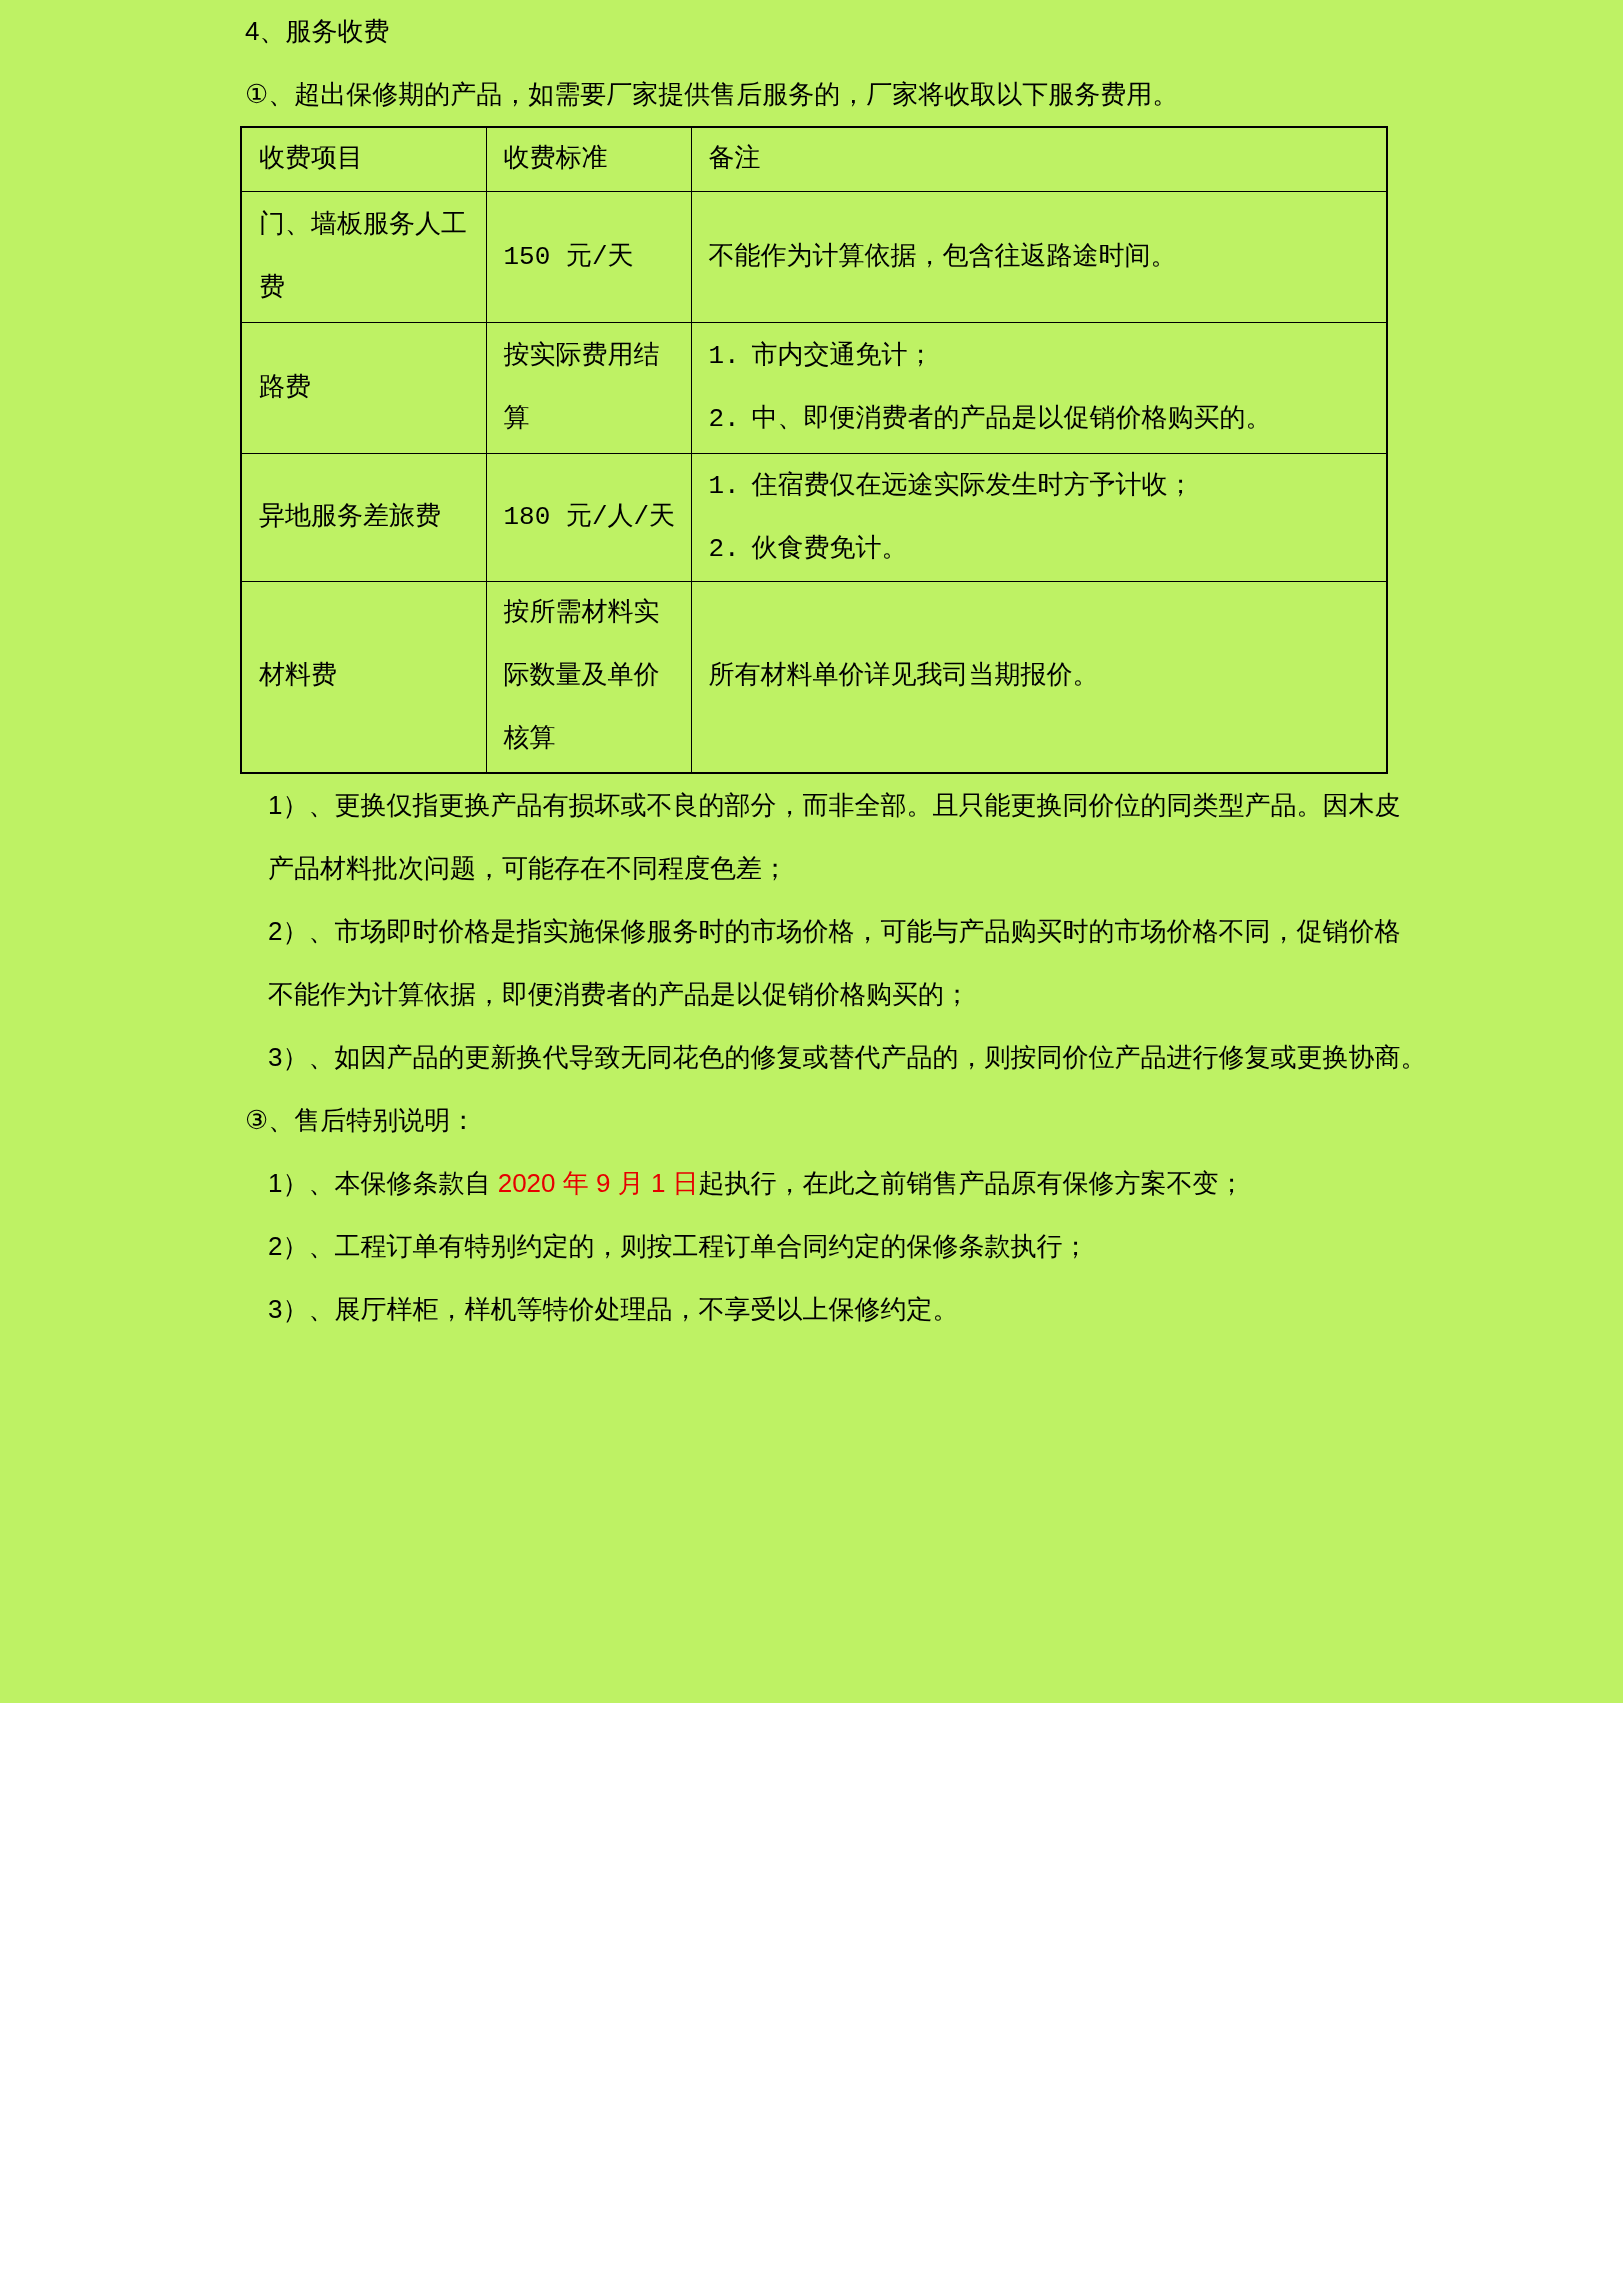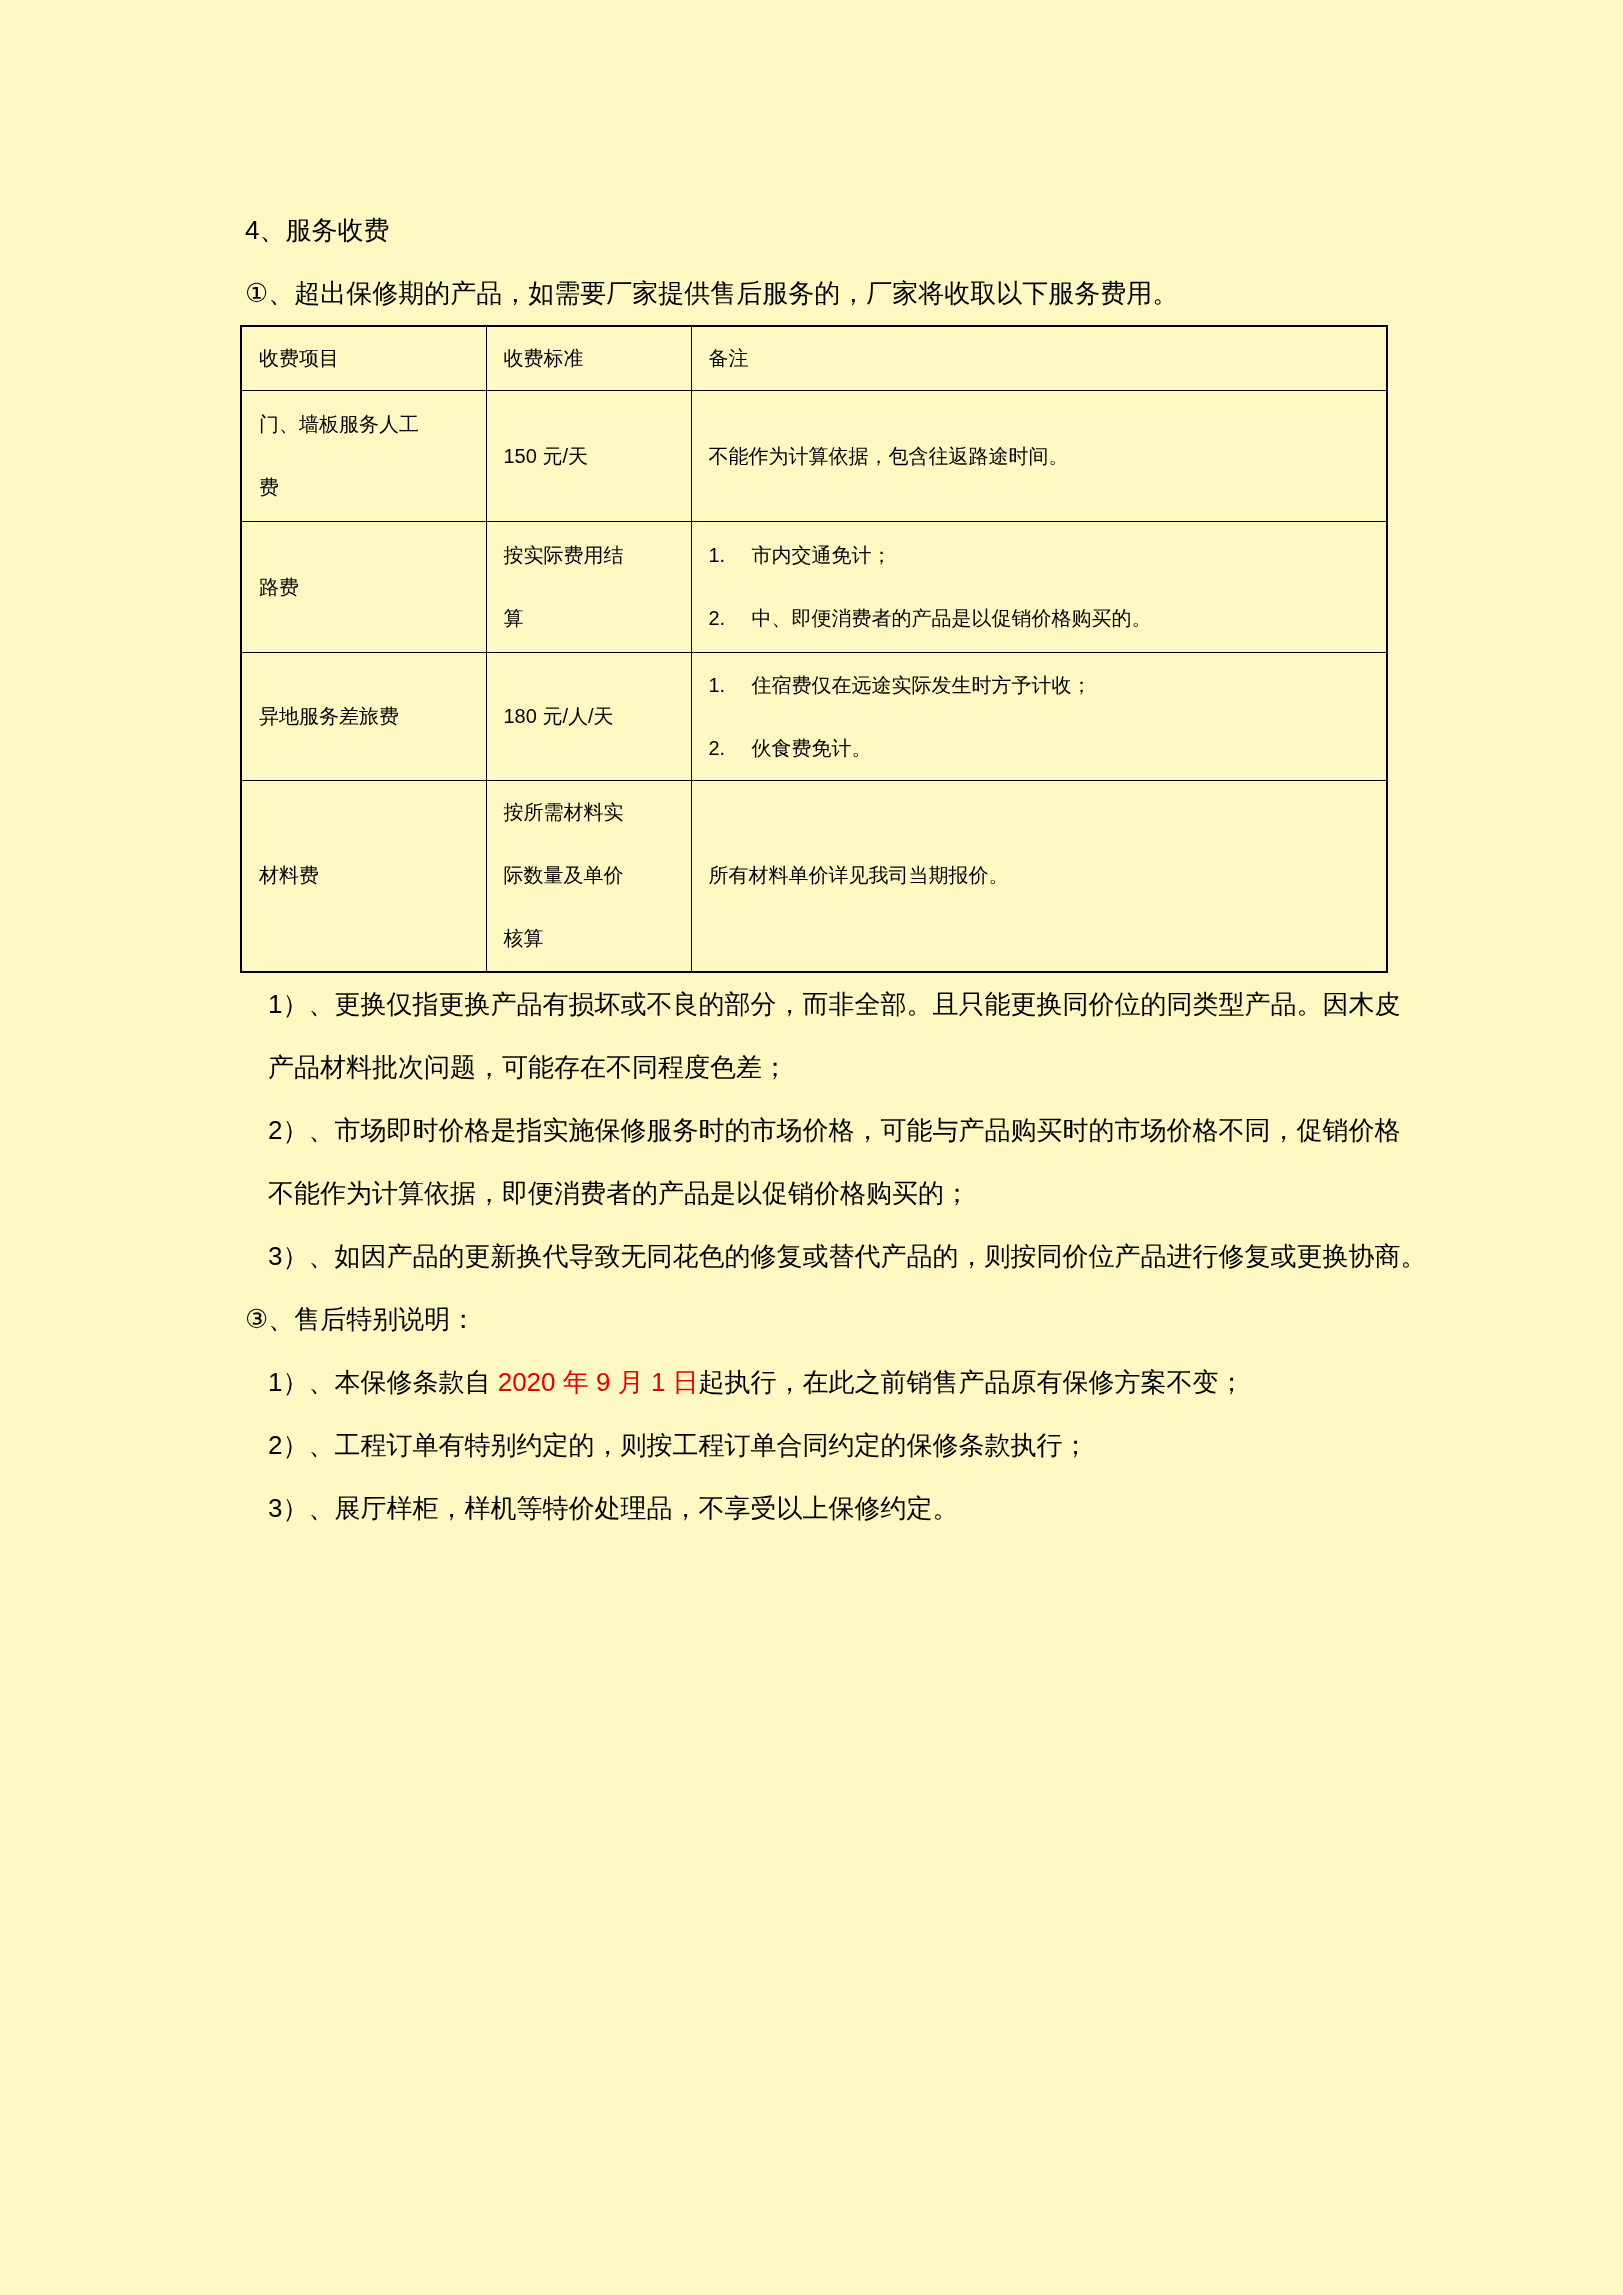--- a/index.html
+++ b/index.html
@@ -1,24 +1,23 @@
 <!DOCTYPE html>
 <html style="font-size:10.5px"><head>
 <meta charset="utf-8">
 <style>
   html, body { margin: 0; padding: 0; background: #ffffff; }
   .page {
     position: relative;
     width: 1623px;
-    height: 2295px;
-    background: #fef9c3;
+    height: 1703px;
+    background: #bef264;
     color: #000000;
     font-family: "Liberation Sans", "DejaVu Sans", sans-serif;
     box-sizing: border-box;
-    padding-top: 199px;
     overflow: hidden;
   }
   .line {
     font-size: 26px;
     line-height: 63px;
     white-space: nowrap;
     color: #000000;
   }
   .heading { margin-left: 245px; }
   .sub { margin-left: 268px; }
@@ -29,23 +28,24 @@
     border-collapse: collapse;
     border: 2px solid #000000;
   }
   .fee-table td {
     border: 1.3px solid #000000;
     vertical-align: middle;
     padding: 0 5.2px 0 17px;
     overflow: hidden;
   }
   .cl {
-    font-size: 20px;
+    font-size: 26px;
     line-height: 63px;
     white-space: nowrap;
+    font-family: Liberation Mono, monospace;
   }
   .num {
     display: inline-block;
     width: 43px;
   }
   .red { color: #e60000; }
 </style>
 </head>
 <body>
 

